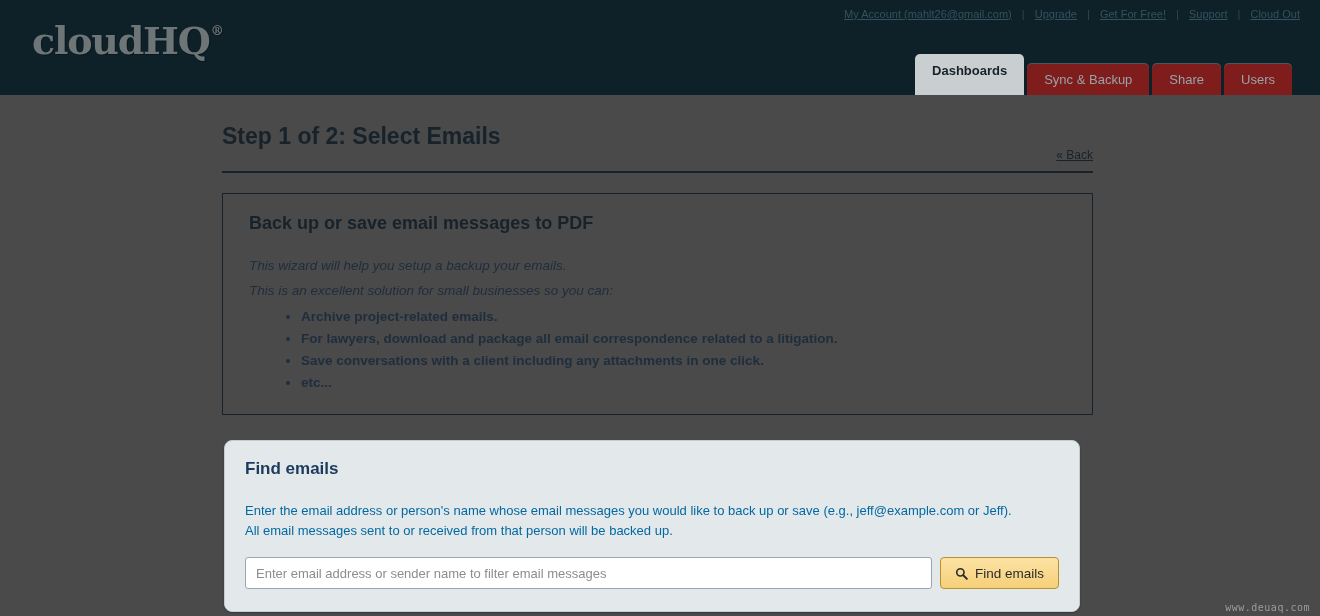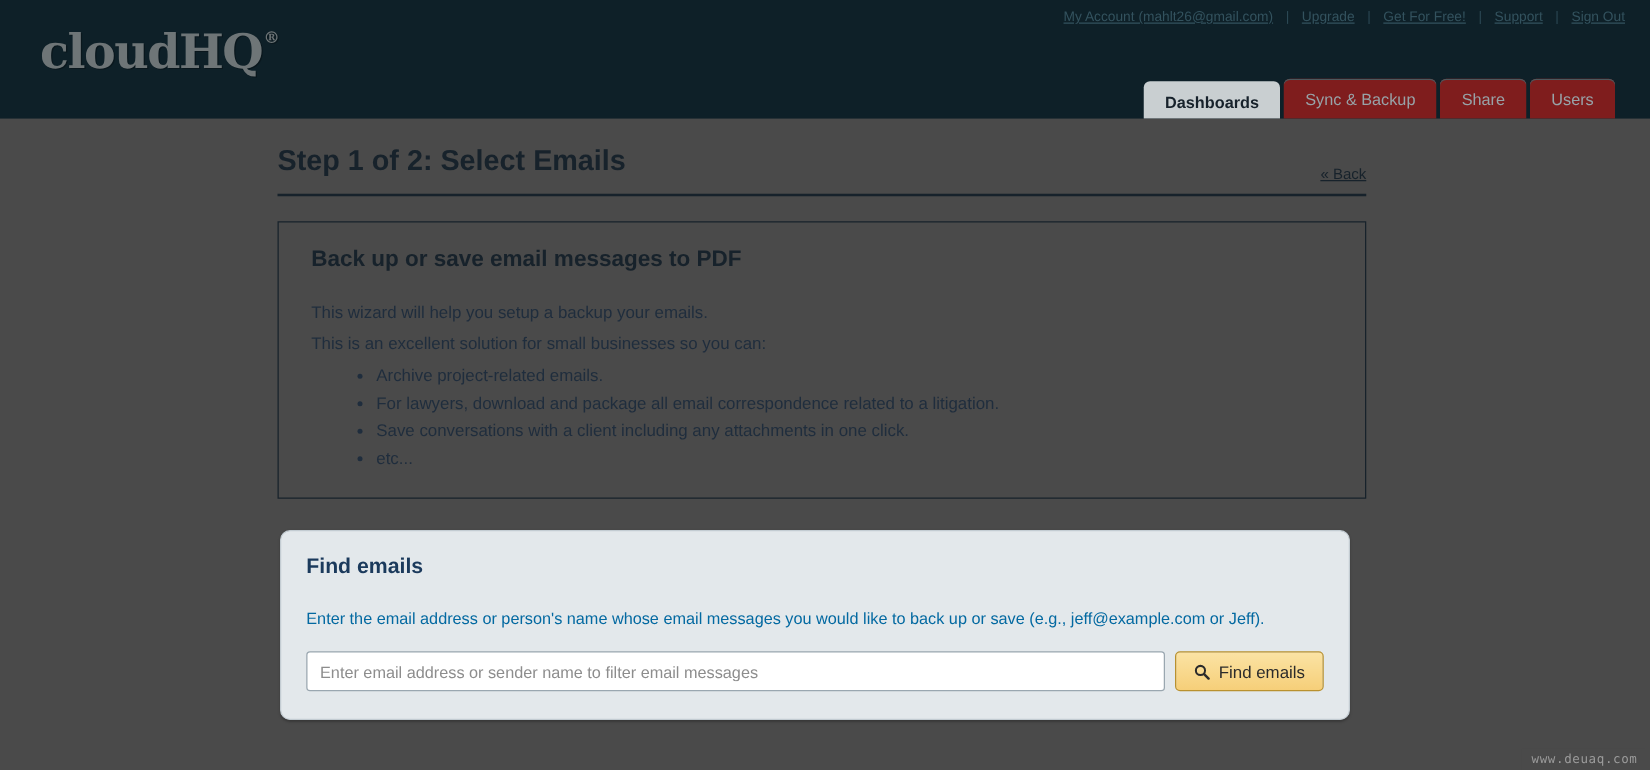--- a/index.html
+++ b/index.html
@@ -78,43 +78,43 @@
     padding: 9px 17px 8px 17px;
     border-radius: 5px 5px 0 0;
     line-height: 15px;
     white-space: nowrap;
     box-shadow: inset 0 1px 0 #4d585d;
   }
   .tab.active {
     background: #c9cfd1;
     color: #17222b;
     font-weight: bold;
-    padding-bottom: 6px;
+    padding-bottom: 17px;
     box-shadow: none;
   }
 
   
   .page {
     position: relative;
     width: 1320px;
     height: 521px;
     background: #4a4a4a;
   }
   .content {
     position: absolute;
     left: 222px;
     top: 0;
     width: 871px;
   }
 
   .titlebar {
     display: flex;
-    align-items: center;
+    align-items: flex-start;
     justify-content: space-between;
-    padding-top: 11px;
+    padding-top: 27px;
     border-bottom: 2px solid #17222b;
     padding-bottom: 6px;
   }
   .page-title {
     font-size: 23px;
     font-weight: bold;
     color: #17222b;
     line-height: 28px;
   }
   .back-link {
@@ -137,25 +137,27 @@
     font-size: 18px;
     font-weight: bold;
     color: #17222b;
     line-height: 22px;
   }
   .panel-info p {
     margin: 0 0 6px 0;
     font-size: 13.5px;
     color: #1f2d3d;
     line-height: 19px;
+    font-style: italic;
   }
   .panel-info ul {
     margin: 2px 0 0 0;
     padding-left: 52px;
     list-style: disc;
+    font-weight: bold;
   }
   .panel-info li {
     font-size: 13.5px;
     color: #1f2d3d;
     line-height: 22px;
   }
 
   
   .panel-find {
     margin-top: 25px;
@@ -273,21 +275,21 @@
 
   <div class="toplinks">
     <a href="#">My Account (mahlt26@gmail.com)</a>
     <span class="sep">|</span>
     <a href="#">Upgrade</a>
     <span class="sep">|</span>
     <a href="#">Get For Free!</a>
     <span class="sep">|</span>
     <a href="#">Support</a>
     <span class="sep">|</span>
-    <a href="#">Sign Out</a>
+    <a href="#">Cloud Out</a>
   </div>
 
   <div class="tabs">
     <div class="tab active">Dashboards</div>
     <div class="tab">Sync &amp; Backup</div>
     <div class="tab">Share</div>
     <div class="tab">Users</div>
   </div>
 
 </div>
@@ -308,20 +310,21 @@
         <li>Archive project-related emails.</li>
         <li>For lawyers, download and package all email correspondence related to a litigation.</li>
         <li>Save conversations with a client including any attachments in one click.</li>
         <li>etc...</li>
       </ul>
     </div>
 
     <div class="panel-find">
       <h2>Find emails</h2>
       <p>Enter the email address or person's name whose email messages you would like to back up or save (e.g., jeff@example.com or Jeff).</p>
+      <p>All email messages sent to or received from that person will be backed up.</p>
 
       <div class="find-row">
         <input class="find-input" type="text" placeholder="Enter email address or sender name to filter email messages" style="">
         <button class="find-btn">
           <span class="mag">
             <svg width="13" height="13" viewBox="0 0 16 16" aria-hidden="true">
               <circle cx="6.6" cy="6.6" r="4.5" fill="none" stroke="#2b2b2b" stroke-width="2"></circle>
               <line x1="10.2" y1="10.2" x2="14.6" y2="14.6" stroke="#2b2b2b" stroke-width="2.4" stroke-linecap="round"></line>
             </svg>
           </span>

